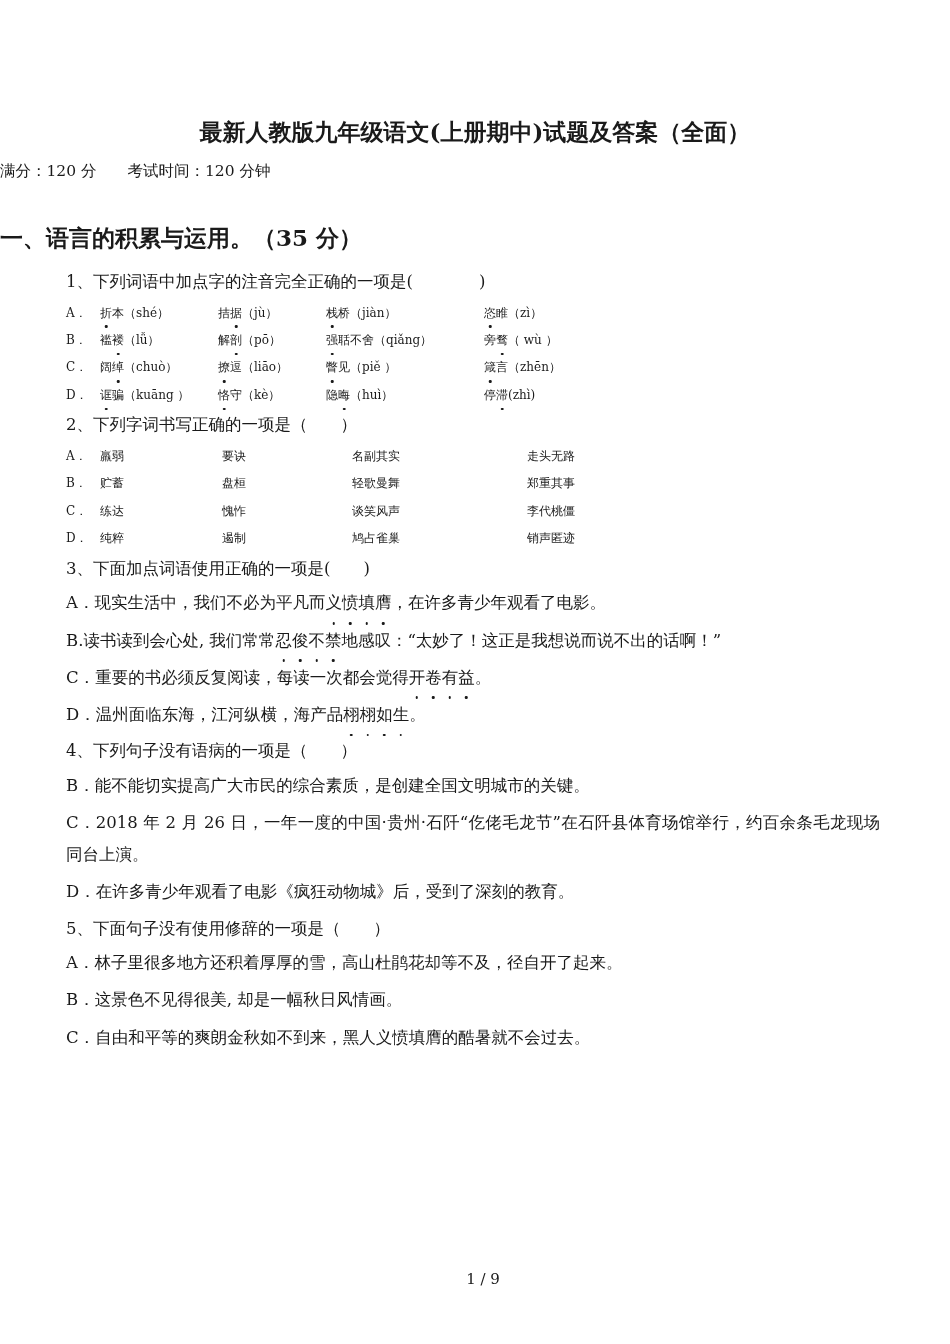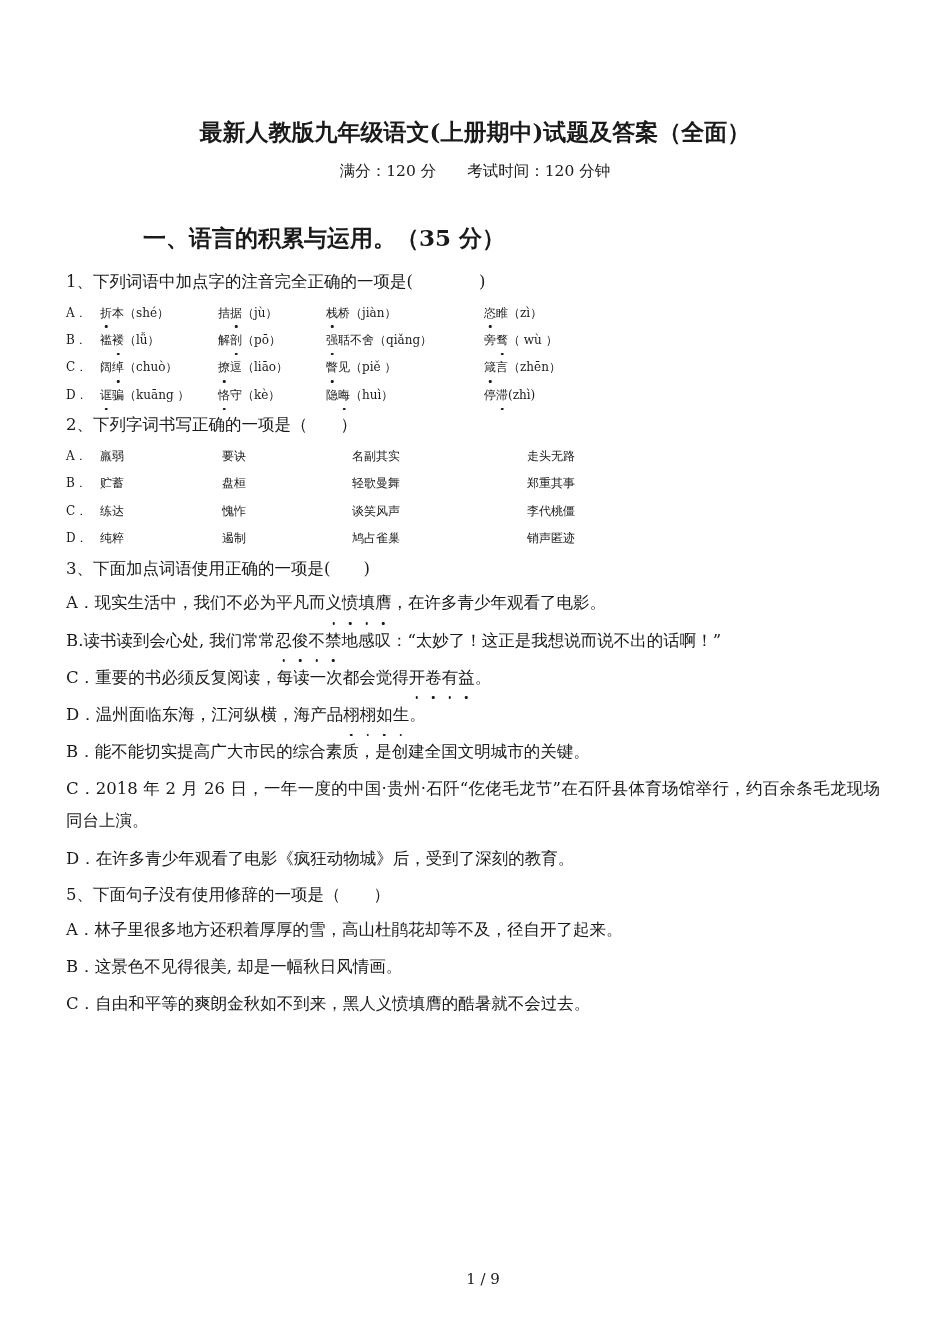--- a/index.html
+++ b/index.html
@@ -26,32 +26,30 @@
     text-align: center;
     font-weight: bold;
     font-size: 23px;
     letter-spacing: 0px;
     margin: 0;
     padding-top: 118px;
     line-height: 1.25;
     font-family: "DejaVu Serif", "Liberation Serif", serif;
   }
   .doc-subtitle {
-    text-align: center;
     font-size: 15.5px;
     margin: 0;
     padding-top: 14px;
     line-height: 1.3;
   }
   .section-heading {
     font-weight: bold;
     font-size: 23px;
     margin: 0;
     padding-top: 42px;
-    padding-left: 143px;
     line-height: 1.3;
   }
   .body-block {
     padding-left: 66px;
     padding-right: 70px;
     padding-top: 9px;
   }
   .q-stem {
     font-size: 16.5px;
     line-height: 1.62;
@@ -142,20 +140,21 @@
     <p class="q-stem"><span>3、</span><span>下面加点词语使用正确的一项是(　　)</span></p>
 
     <p class="opt-flow"><span>A．</span><span>现实生活中，我们不必为平凡而</span><span class="dotted-phrase"><span class="dot">义</span><span class="dot">愤</span><span class="dot">填</span><span class="dot">膺</span></span><span>，在许多青少年观看了电影。</span></p>
 
     <p class="opt-flow"><span>B.</span><span>读书读到会心处, 我们常常</span><span class="dotted-phrase"><span class="dot">忍</span><span class="dot">俊</span><span class="dot">不</span><span class="dot">禁</span></span><span>地感叹：“太妙了！这正是我想说而说不出的话啊！”</span></p>
 
     <p class="opt-flow"><span>C．</span><span>重要的书必须反复阅读，每读一次都会觉得</span><span class="dotted-phrase"><span class="dot">开</span><span class="dot">卷</span><span class="dot">有</span><span class="dot">益</span></span><span>。</span></p>
 
     <p class="opt-flow"><span>D．</span><span>温州面临东海，江河纵横，海产品</span><span class="dotted-phrase"><span class="dot">栩</span><span class="dot">栩</span><span class="dot">如</span><span class="dot">生</span></span><span>。</span></p>
 
+    <p class="q-stem"><span>4、</span><span>下列句子没有语病的一项是（　　）</span></p>
 
     <p class="opt-flow"><span>B．</span><span>能不能切实提高广大市民的综合素质，是创建全国文明城市的关键。</span></p>
     <p class="opt-flow"><span>C．</span><span>2018 年 2 月 26 日，一年一度的中国·贵州·石阡“仡佬毛龙节”在石阡县体育场馆举行，约百余条毛龙现场同台上演。</span></p>
     <p class="opt-flow"><span>D．</span><span>在许多青少年观看了电影《疯狂动物城》后，受到了深刻的教育。</span></p>
 
     <p class="q-stem"><span>5、</span><span>下面句子没有使用修辞的一项是（　　）</span></p>
 
     <p class="opt-flow"><span>A．</span><span>林子里很多地方还积着厚厚的雪，高山杜鹃花却等不及，径自开了起来。</span></p>
     <p class="opt-flow"><span>B．</span><span>这景色不见得很美, 却是一幅秋日风情画。</span></p>
     <p class="opt-flow"><span>C．</span><span>自由和平等的爽朗金秋如不到来，黑人义愤填膺的酷暑就不会过去。</span></p>

